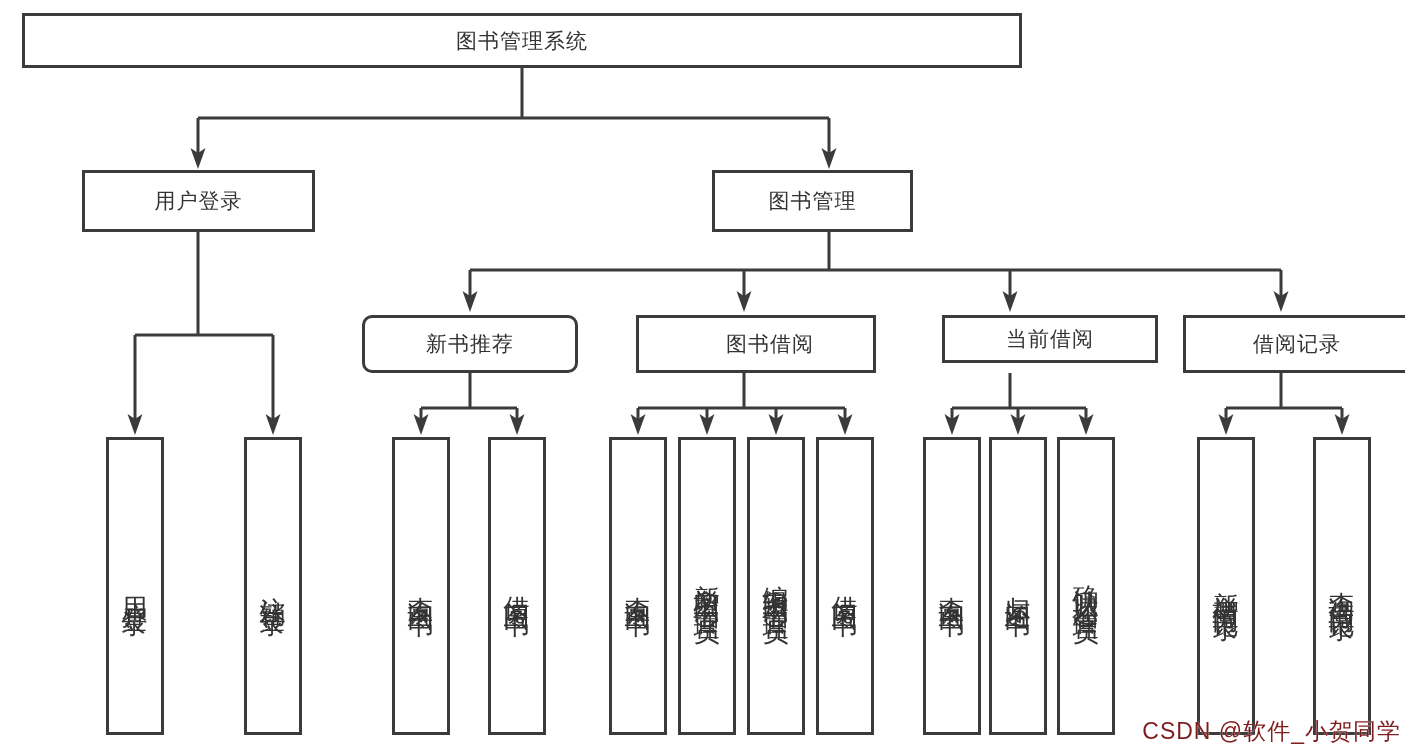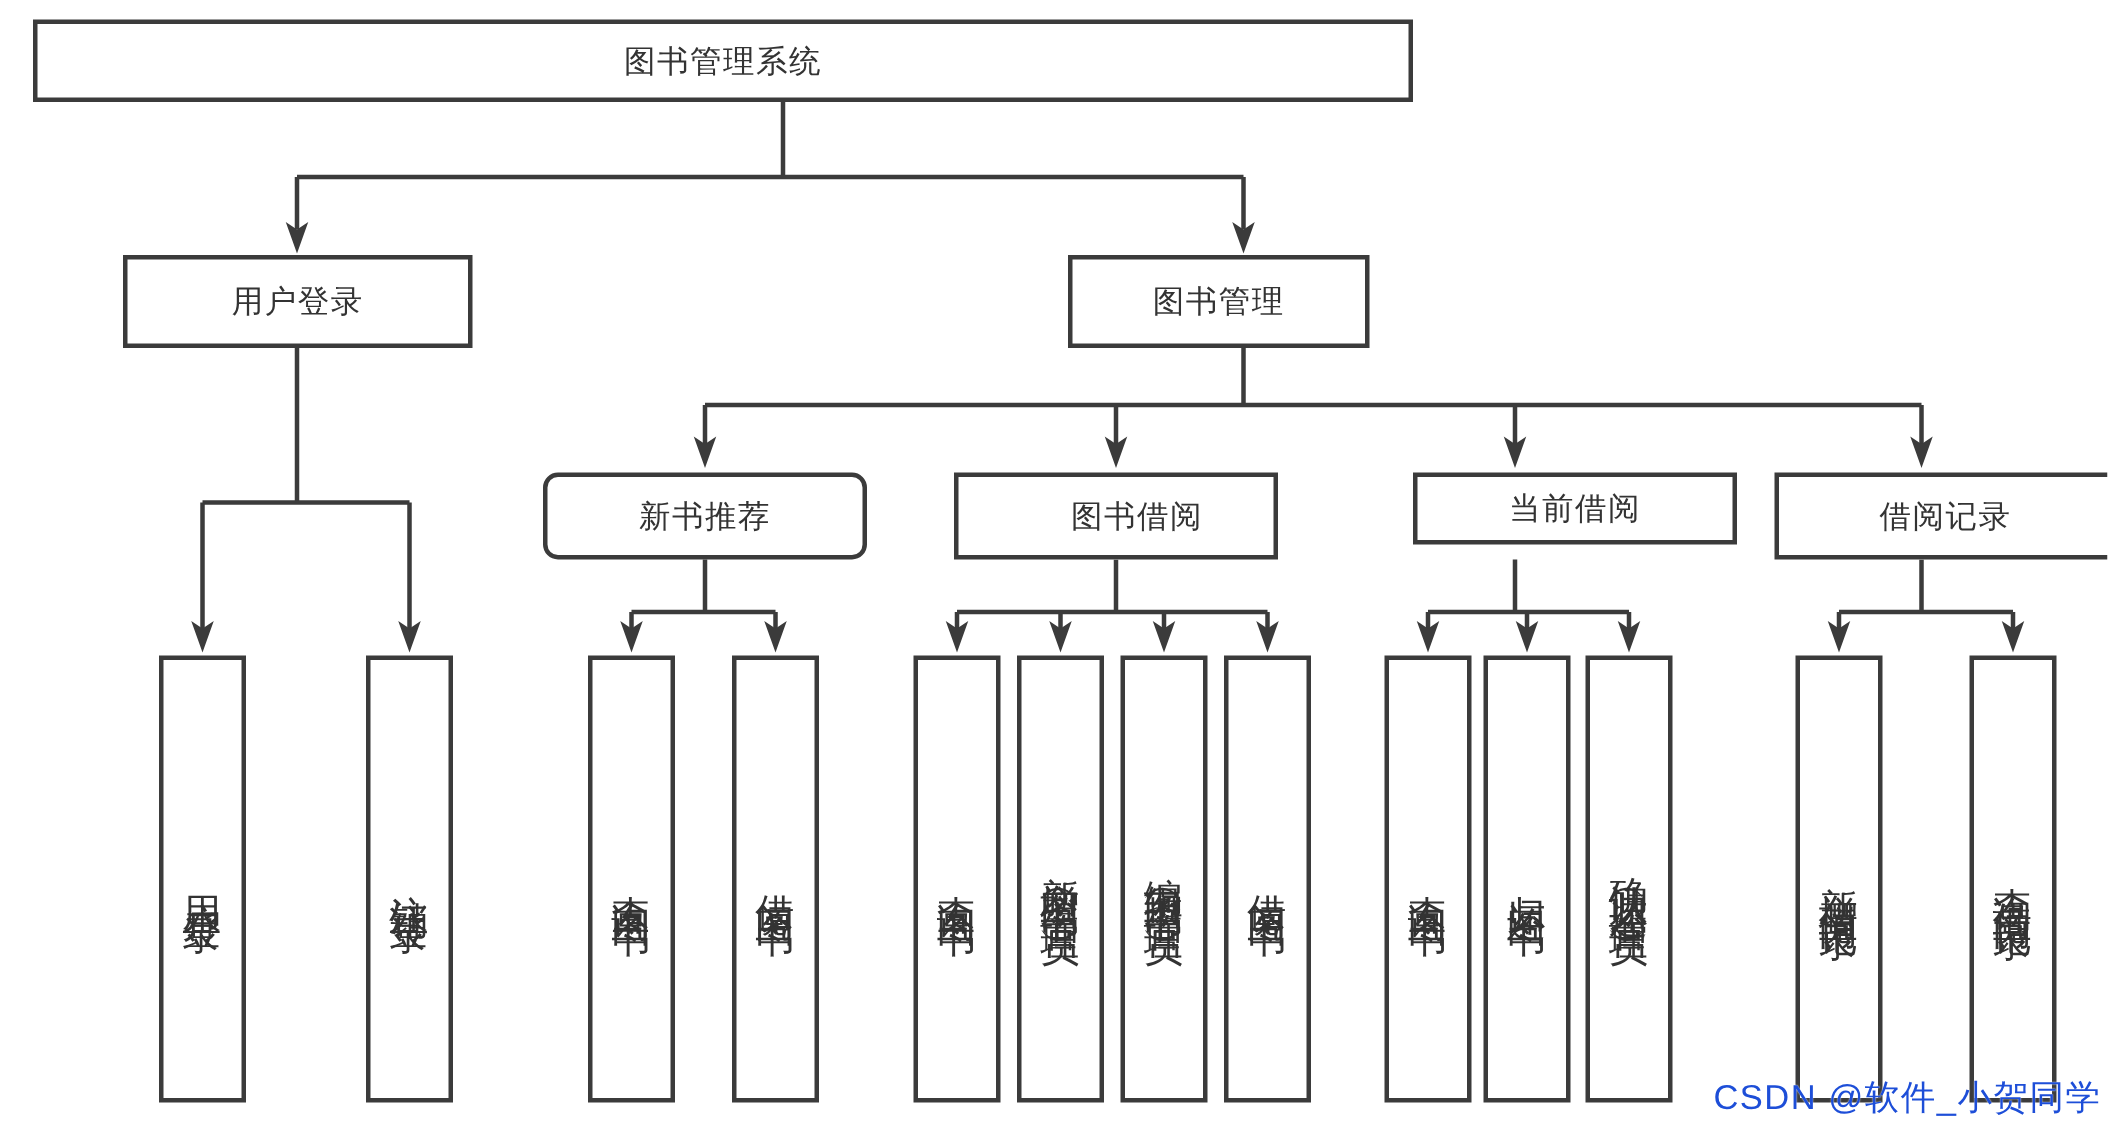--- a/index.html
+++ b/index.html
@@ -13,21 +13,21 @@
     border:3px solid #3b3b3b;display:flex;align-items:center;justify-content:center;
     z-index:2;color:#333333;
   }
   .box.h span{font-size:21px;letter-spacing:1px;white-space:nowrap;}
   .box.v span{
     writing-mode:vertical-rl;text-orientation:mixed;
     font-size:26px;letter-spacing:5px;line-height:1;white-space:nowrap;
   }
   .watermark{
     position:absolute;right:4px;top:716px;z-index:5;
-    font-size:23px;color:#1d4ed8;letter-spacing:1px;white-space:nowrap;
+    font-size:23px;color:#7f1d1d;letter-spacing:1px;white-space:nowrap;
     text-shadow:0 0 1px #ffffff;
   }
 </style>
 </head>
 <body>
 
 <div class="canvas">
 
   <svg class="wires" width="1405" height="747" viewBox="0 0 1405 747">
     <path d="M522 68V118 M198 118H829 M198 118V153 M829 118V153
@@ -54,35 +54,35 @@
         <polygon points="776,435 768.5,414 776,419 783.5,414"></polygon>
         <polygon points="845,435 837.5,414 845,419 852.5,414"></polygon>
         <polygon points="952,435 944.5,414 952,419 959.5,414"></polygon>
         <polygon points="1018,435 1010.5,414 1018,419 1025.5,414"></polygon>
         <polygon points="1086,435 1078.5,414 1086,419 1093.5,414"></polygon>
         <polygon points="1226,435 1218.5,414 1226,419 1233.5,414"></polygon>
         <polygon points="1342,435 1334.5,414 1342,419 1349.5,414"></polygon>
       </g>
   </svg>
 
-  <div class="box h" style="left:22px;top:13px;width:920px;height:55px;align-items:center;">
+  <div class="box h" style="left:22px;top:13px;width:1000px;height:55px;align-items:center;">
     <span>图书管理系统</span>
   </div>
 
   <div class="box h" style="left:82px;top:170px;width:233px;height:62px;">
     <span>用户登录</span>
   </div>
   <div class="box h" style="left:712px;top:170px;width:201px;height:62px;">
     <span>图书管理</span>
   </div>
 
   <div class="box h" style="left:362px;top:315px;width:216px;height:58px;border-radius:10px;">
     <span>新书推荐</span>
   </div>
-  <div class="box h" style="left:636px;top:315px;width:216px;height:58px;padding-left:28px;">
+  <div class="box h" style="left:636px;top:315px;width:240px;height:58px;padding-left:28px;">
     <span>图书借阅</span>
   </div>
   <div class="box h" style="left:942px;top:315px;width:216px;height:48px;">
     <span>当前借阅</span>
   </div>
   <div class="box h" style="left:1173px;top:315px;width:228px;height:58px;margin-left:10px;">
     <span>借阅记录</span>
   </div>
 
   <div class="box v" style="left:106px;top:437px;width:58px;height:298px;">

